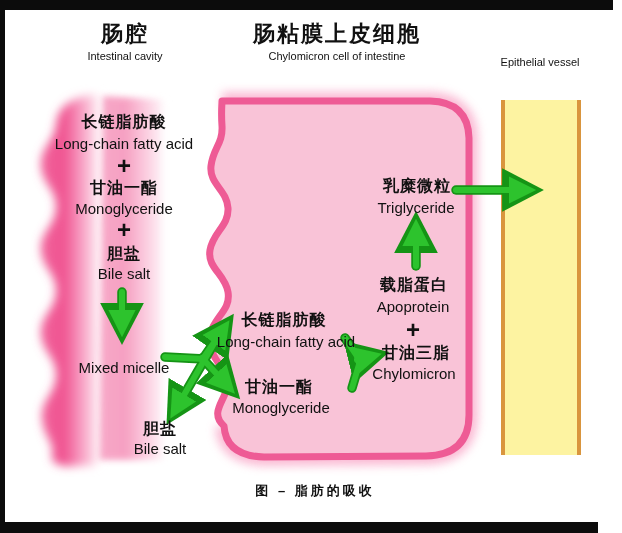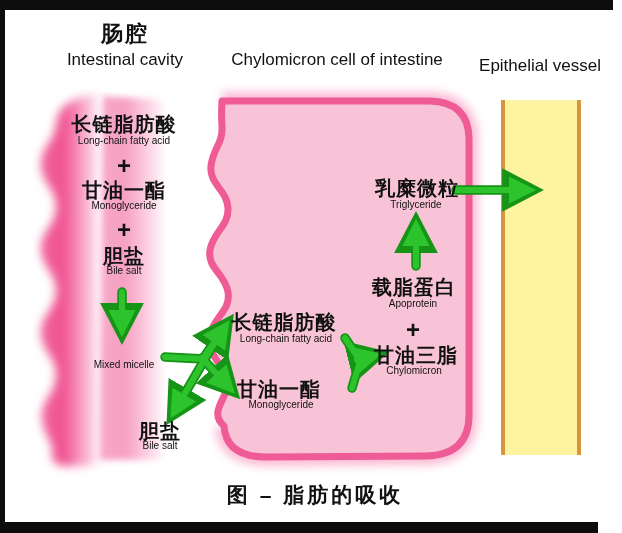--- a/index.html
+++ b/index.html
@@ -8,26 +8,26 @@
     font-family:Liberation Sans, sans-serif;color:#111;
     overflow:hidden;
   }
   
   .frame-top{position:absolute;left:0;top:0;width:613px;height:10px;background:#0c0c0c;}
   .frame-left{position:absolute;left:0;top:0;width:5px;height:533px;background:#0c0c0c;}
   .frame-bottom{position:absolute;left:0;top:522px;width:598px;height:11px;background:#0c0c0c;}
   svg.canvas{position:absolute;left:0;top:0;z-index:1;}
   .lbl{position:absolute;transform:translateX(-50%);white-space:nowrap;
        text-align:center;z-index:3;line-height:1.05;}
-  .zh{font-size:20px;font-weight:700;letter-spacing:1px;}
-  .en{font-size:10px;font-weight:400;letter-spacing:0px;text-align:right;}
+  .zh{font-size:16px;font-weight:700;letter-spacing:1px;}
+  .en{font-size:15px;font-weight:400;letter-spacing:0px;text-align:right;}
   .hzh{font-size:22px;font-weight:700;letter-spacing:2px;}
-  .hen{font-size:17px;font-weight:400;}
+  .hen{font-size:11px;font-weight:400;}
   .plus{font-size:24px;font-weight:900;line-height:.8;}
-  .caption{font-size:21px;font-weight:700;letter-spacing:3px;}
+  .caption{font-size:13px;font-weight:700;letter-spacing:3px;}
 </style>
 </head>
 <body>
 
 <div id="stage">
 
   <svg class="canvas" width="622" height="533" viewBox="0 0 622 533">
     <defs>
       <linearGradient id="wallGrad" x1="0" y1="0" x2="1" y2="0">
         <stop offset="0" stop-color="#f1619a"></stop>
@@ -121,20 +121,21 @@
       <use href="#y-up"></use>
       <use href="#y-dn"></use>
       <use href="#y-out" marker-end="url(#ahL)"></use>
       <use href="#a-up2" marker-end="url(#ahL)"></use>
       <use href="#a-right" marker-end="url(#ahL)"></use>
     </g>
   </svg>
 
   <div class="lbl hzh" style="left:125px;top:22px">肠腔</div>
   <div class="lbl hen" style="left:125px;top:51px">Intestinal cavity</div>
+  <div class="lbl hzh" style="left:337px;top:22px">肠粘膜上皮细胞</div>
   <div class="lbl hen" style="left:337px;top:51px">Chylomicron cell of intestine</div>
   <div class="lbl hen" style="left:540px;top:57px">Epithelial vessel</div>
 
   <div class="lbl zh" style="left:124px;top:114px">长链脂肪酸</div>
   <div class="lbl en" style="left:124px;top:136px">Long-chain fatty acid</div>
   <div class="lbl plus" style="left:124px;top:156px">+</div>
   <div class="lbl zh" style="left:124px;top:180px">甘油一酯</div>
   <div class="lbl en" style="left:124px;top:201px">Monoglyceride</div>
   <div class="lbl plus" style="left:124px;top:220px">+</div>
   <div class="lbl zh" style="left:124px;top:246px">胆盐</div>

